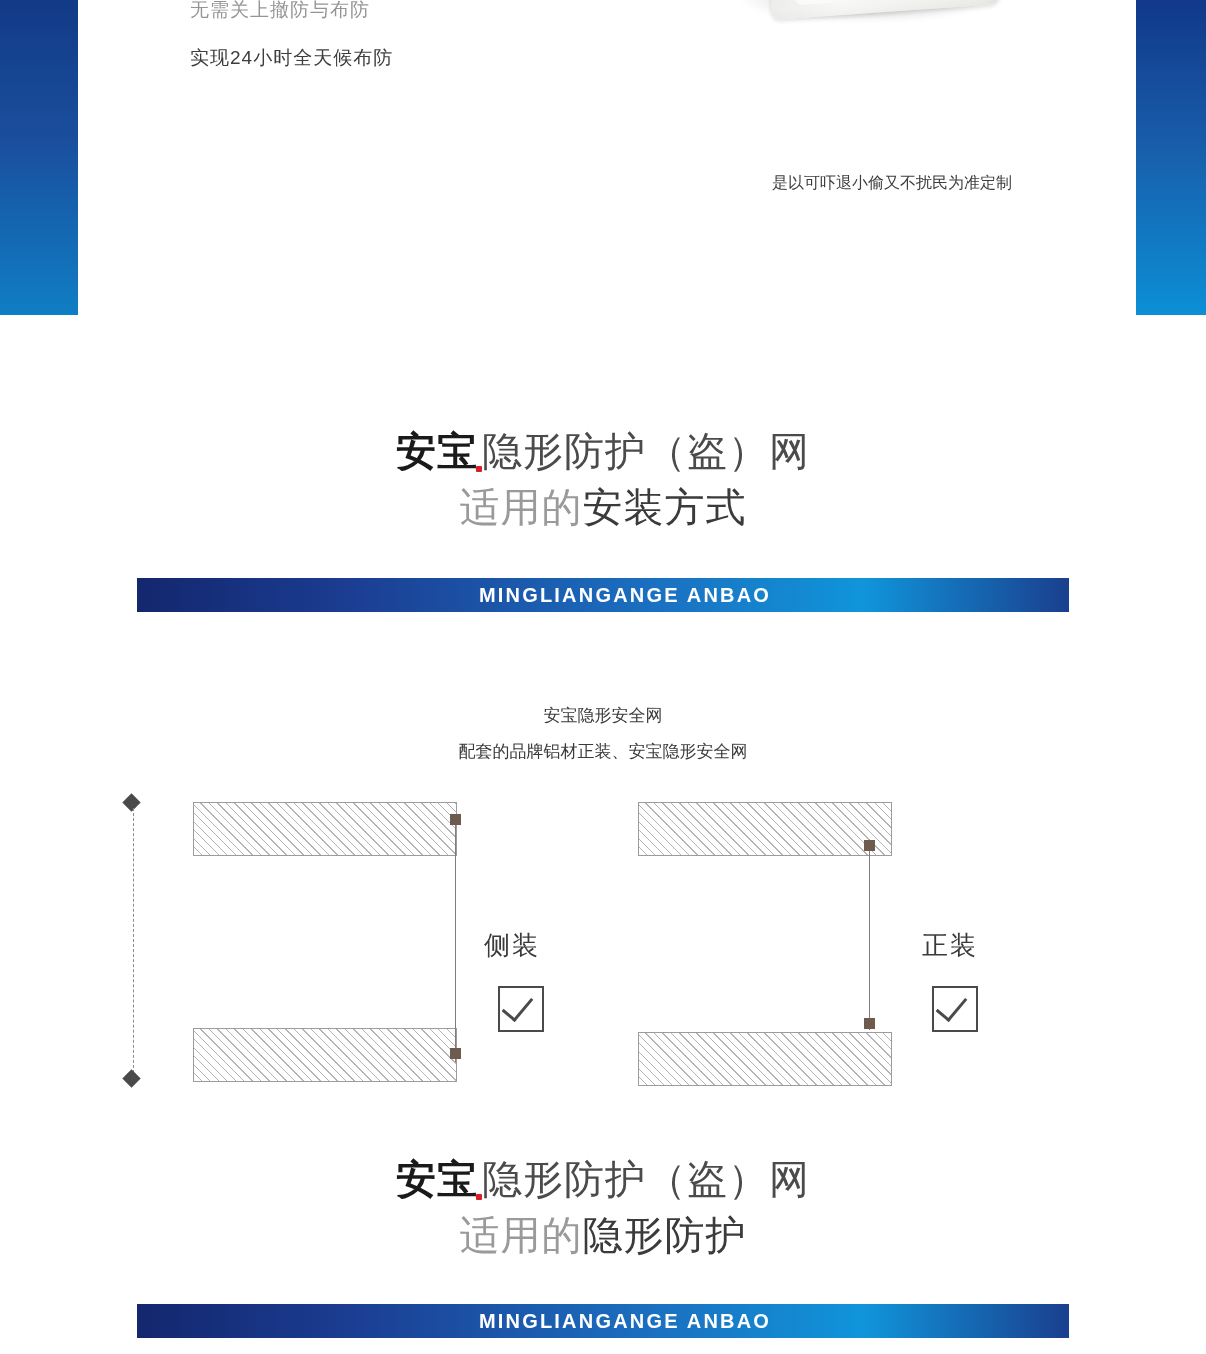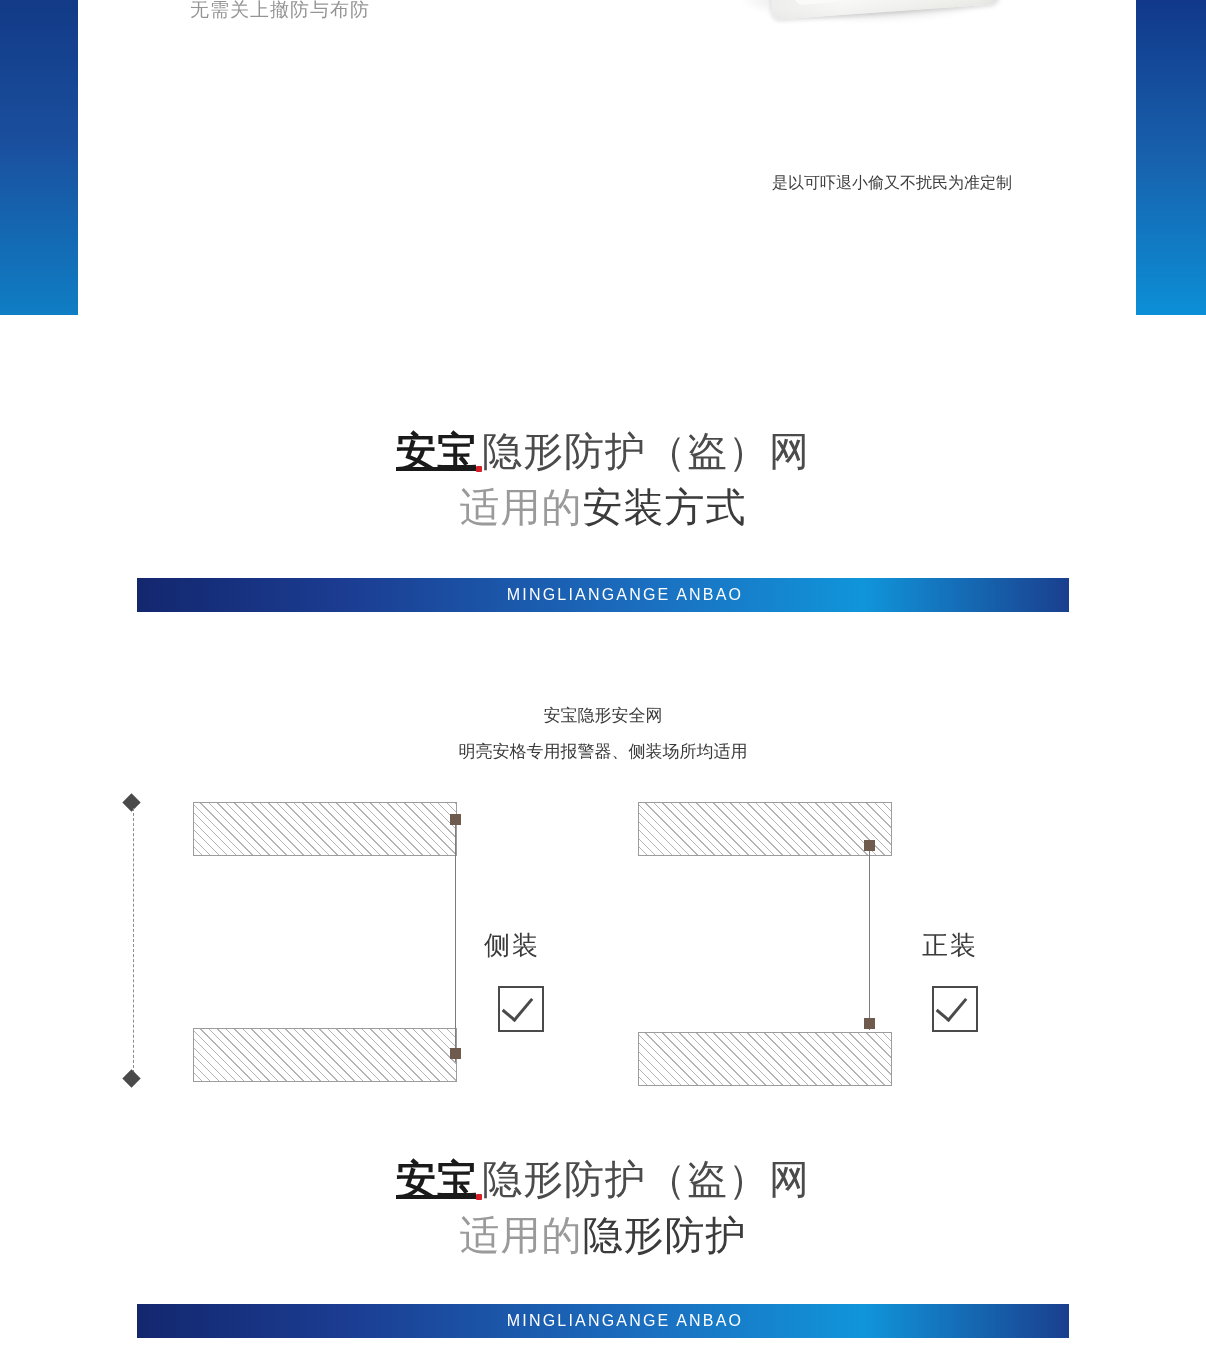--- a/index.html
+++ b/index.html
@@ -115,21 +115,20 @@
     letter-spacing: 1px;
     line-height: 54px;
     white-space: nowrap;
   }
   .brand {
     font-weight: bold;
     color: #1a1a1a;
     position: relative;
     display: inline-block;
     padding-right: 4px;
-    text-decoration: underline;
   }
   .brand::after {
     content: "";
     position: absolute;
     right: 0px;
     bottom: 6px;
     width: 6px;
     height: 6px;
     background: #d81e27;
     border-radius: 1px;
@@ -152,23 +151,23 @@
     left: 137px;
     width: 932px;
     height: 34px;
     background: linear-gradient(90deg, #13276e 0%, #1b3c91 22%, #1b6fc0 55%, #1095da 78%, #1a3f8e 100%);
     display: flex;
     align-items: center;
     justify-content: center;
   }
   .ribbon span {
     color: #ffffff;
-    font-size: 16px;
+    font-size: 20px;
     letter-spacing: 2.2px;
-    font-weight: 400;
+    font-weight: 700;
     margin-left: 44px;
   }
 
   
   .desc {
     position: absolute;
     width: 1206px;
     text-align: center;
     color: #3a3a3a;
     font-size: 17px;
@@ -236,20 +235,21 @@
 </head>
 <body>
 
 <div class="top-band">
   <div class="band-left"></div>
   <div class="band-right"></div>
 </div>
 
 <div class="top-text">
   <div class="faded">无需关上撤防与布防</div>
+  <div>实现24小时全天候布防</div>
 </div>
 
 <div class="device-wrap">
   <div class="device-shadow"></div>
   <div class="device-body"></div>
   <div class="device-face"></div>
 
 </div>
 
 <div class="device-caption">
@@ -264,21 +264,21 @@
     <span>适用的</span><b>安装方式</b>
   </div>
 </div>
 
 <div class="ribbon" style="top:578px;">
   <span>MINGLIANGANGE   ANBAO</span>
 </div>
 
 <div class="desc" style="top:674px;margin-top:24px;">
   <div>安宝隐形安全网</div>
-  <div>明亮安格专用报警器、侧装场所均适用</div>
+  <div>配套的品牌铝材正装、安宝隐形安全网</div>
 </div>
 
 <div class="diagram">
 
   <div class="diamond" style="left:125px; top:16px;"></div>
   <div class="dashline" style="left:133px; top:28px; height:265px;"></div>
   <div class="diamond" style="left:125px; top:292px;"></div>
 
   <div class="hatch" style="left:193px; top:22px; width:262px; height:52px;"></div>
   <div class="hatch" style="left:193px; top:248px; width:262px; height:52px;"></div>

